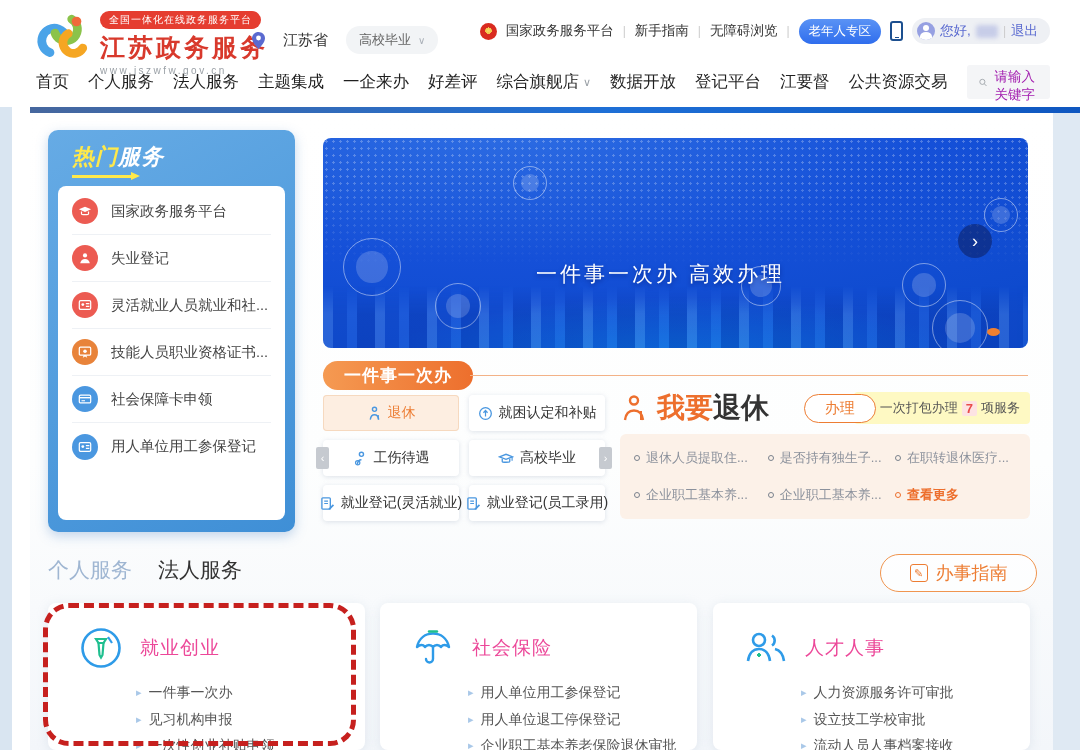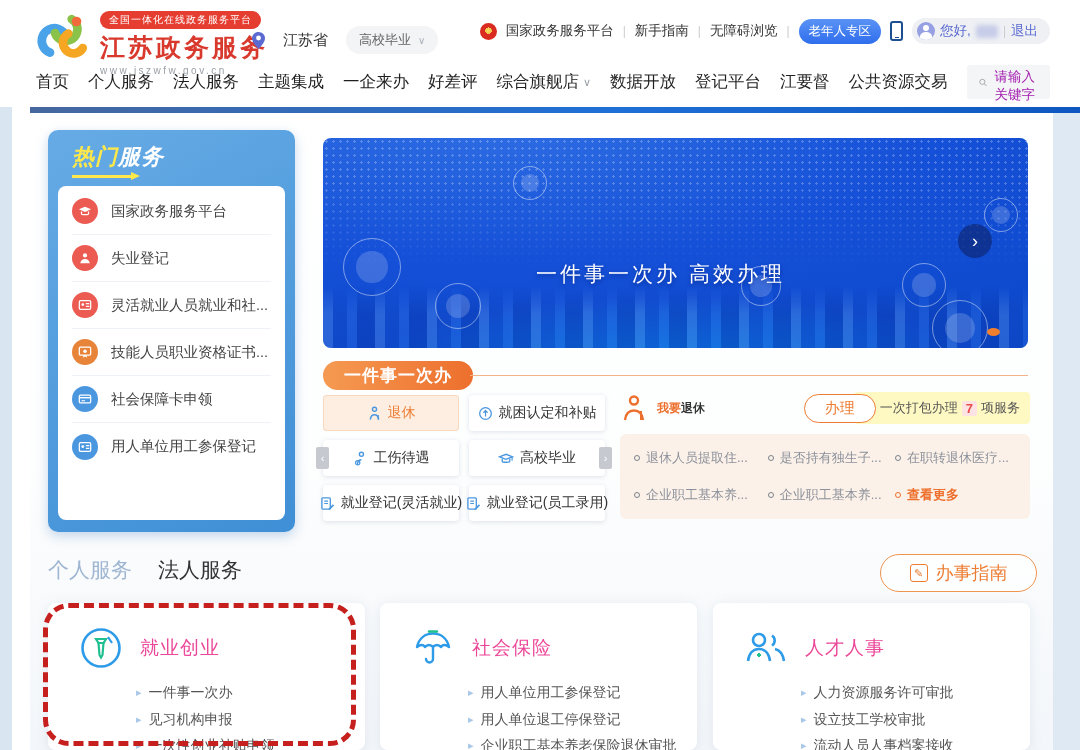--- a/index.html
+++ b/index.html
@@ -77,21 +77,21 @@
   .tabs { position:absolute; left:323px; top:395px; width:282px; display:grid; grid-template-columns:136px 136px; column-gap:10px; row-gap:9px; }
   .tab { height:36px; background:#fff; border-radius:4px; box-shadow:0 1px 5px rgba(140,155,180,.28); display:flex; align-items:center; justify-content:center; gap:6px; font-size:14px; color:#333; cursor:pointer; white-space:nowrap; }
   .tab svg { color:#4a97e0; flex:none; }
   .tab.active { background:#fdeee1; color:#ed7d33; box-shadow:inset 0 0 0 1px #f6d9bf; }
   .tab-arrow { position:absolute; width:13px; height:22px; background:#c6cad0; color:#fff; font-size:11px; display:flex; align-items:center; justify-content:center; top:52px; cursor:pointer; border-radius:2px; }
   .ta-left { left:-7px; } .ta-right { right:-7px; }
 
   
   .retire { position:absolute; left:620px; top:389px; width:410px; height:130px; }
   .r-head { display:flex; align-items:center; height:38px; gap:9px; }
-  .r-title { font-size:12px; font-weight:bold; color:#333; }
+  .r-title { font-size:28px; font-weight:bold; color:#333; }
   .r-title .orange { color:#ed6f2d; }
   .r-right { margin-left:auto; display:flex; align-items:center; gap:0; }
   .r-chip { background:#fef9c3; border-radius:4px; padding:7px 10px 7px 26px; margin-left:-22px; font-size:13px; color:#555; display:flex; align-items:center; gap:4px; }
   .r-count { color:#e94b4b; background:#fde3e3; border-radius:2px; padding:0 4px; font-weight:bold; }
   .r-action { position:relative; z-index:2; background:#fff; border:1.5px solid #ed7d33; color:#ed7d33; font-size:15px; border-radius:16px; padding:4px 20px; cursor:pointer; }
   .r-links { position:absolute; left:0; right:0; top:45px; bottom:0; background:#fcf1e8; border-radius:6px; display:grid; grid-template-columns:1.05fr 1fr .95fr; align-content:center; row-gap:19px; padding:0 14px; }
   .r-link { font-size:13px; color:#8b919c; display:flex; align-items:center; gap:6px; cursor:pointer; white-space:nowrap; }
   .r-bullet { width:6px; height:6px; border:1.5px solid #7a828d; border-radius:50%; flex:none; }
   .r-link.more { color:#ed6f2d; font-weight:bold; }
   .r-link.more .r-bullet { border-color:#ed6f2d; }

